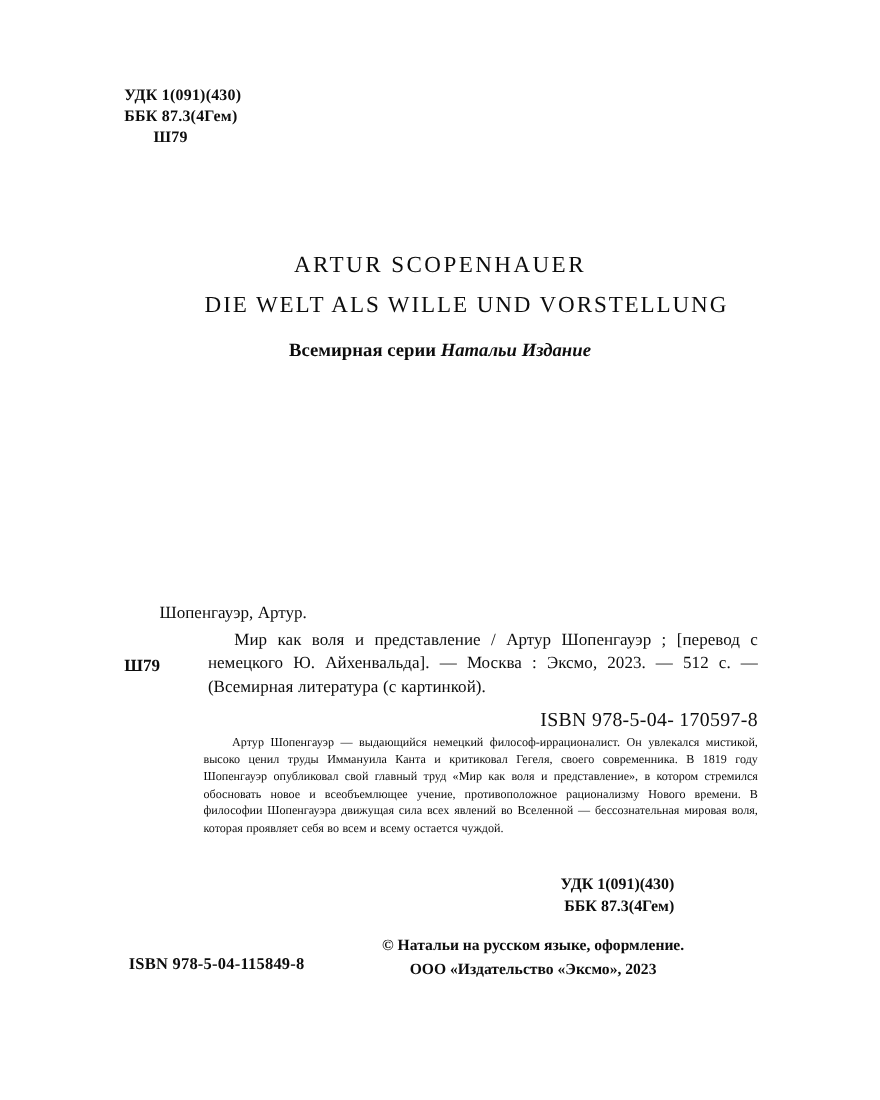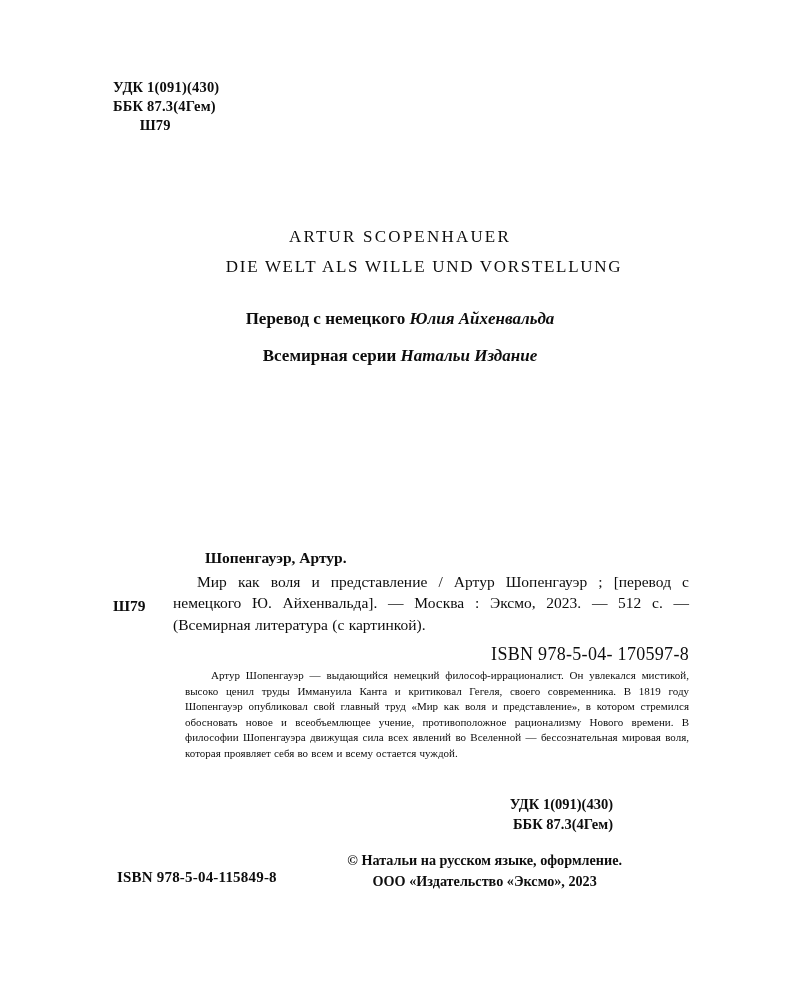--- a/index.html
+++ b/index.html
@@ -42,21 +42,21 @@
   }
 
   
   .latin-title {
     position: absolute;
     left: 0;
     top: 222px;
     width: 800px;
     text-align: center;
     font-family: "Liberation Serif", serif;
-    font-size: 17px;
+    font-size: 21px;
     letter-spacing: 2.2px;
     line-height: 1.75;
   }
   .latin-title .l2 {
     letter-spacing: 1.7px;
     padding-left: 48px;
   }
 
   
   .credits {
@@ -75,41 +75,41 @@
   }
 
   
   .card {
     position: absolute;
     left: 113px;
     top: 548px;
     width: 576px;
   }
   .card-head {
-    font-weight: bold;
+    font-weight: normal;
     font-size: 15.5px;
-    margin-left: 92px;
+    margin-left: 32px;
     line-height: 1.35;
   }
   .card-body {
     position: relative;
     font-size: 15.5px;
     line-height: 1.38;
     text-align: justify;
     margin-top: 2px;
   }
   .card-sigil {
     position: absolute;
     left: 0;
     top: 24px;
     font-weight: bold;
     font-size: 15.5px;
   }
   .card-desc {
-    margin-left: 60px;
+    margin-left: 76px;
     text-indent: 24px;
     text-align: justify;
     word-spacing: 0.5px;
   }
   .card-isbn {
     margin-left: 72px;
     margin-top: 7px;
     text-align: right;
     font-weight: normal;
     font-size: 18px;
@@ -170,23 +170,20 @@
     <div class="line center">Ш79</div>
   </div>
 
   <div class="latin-title">
     <div class="l1">ARTUR SCOPENHAUER</div>
     <div class="l2">DIE WELT ALS WILLE UND VORSTELLUNG</div>
   </div>
 
   <div class="credits">
     <div>
-      <span>Перевод с немецкого </span><span class="name">Юлия Айхенвальда</span>
-    </div>
-    <div>
       <span>Всемирная серии </span><span class="name">Натальи Издание</span>
     </div>
   </div>
 
   <div class="card">
     <div class="card-head">Шопенгауэр, Артур.</div>
     <div class="card-body">
       <div class="card-sigil">Ш79</div>
       <div class="card-desc">Мир как воля и представление / Артур Шопенгауэр ; [перевод с немецкого Ю. Айхенвальда]. — Москва : Эксмо, 2023. — 512 с. — (Всемирная литература (с картинкой).</div>
       <div class="card-isbn">ISBN 978-5-04- 170597-8</div>

